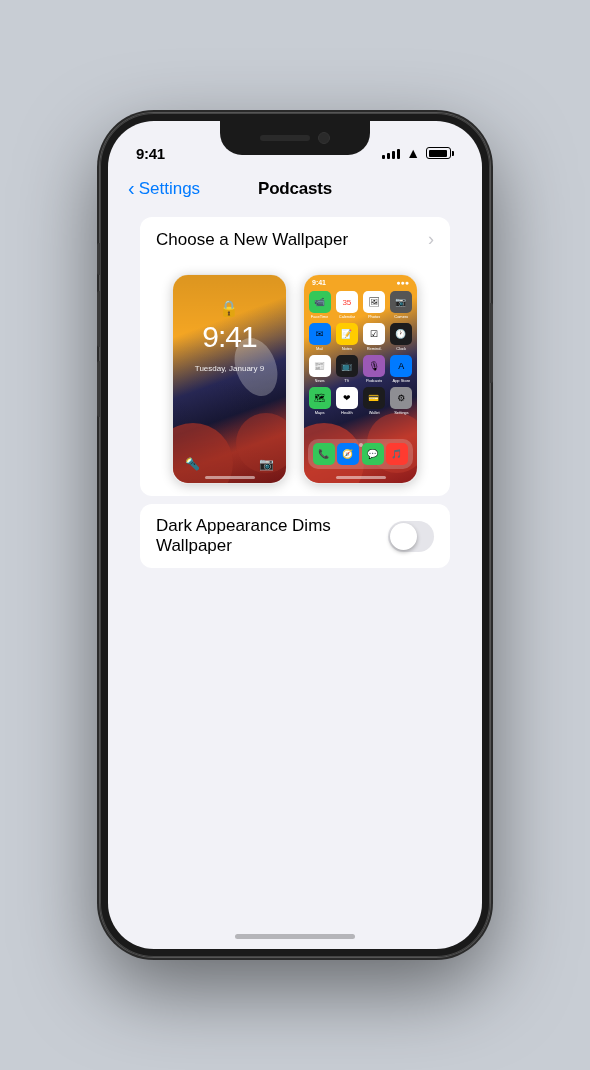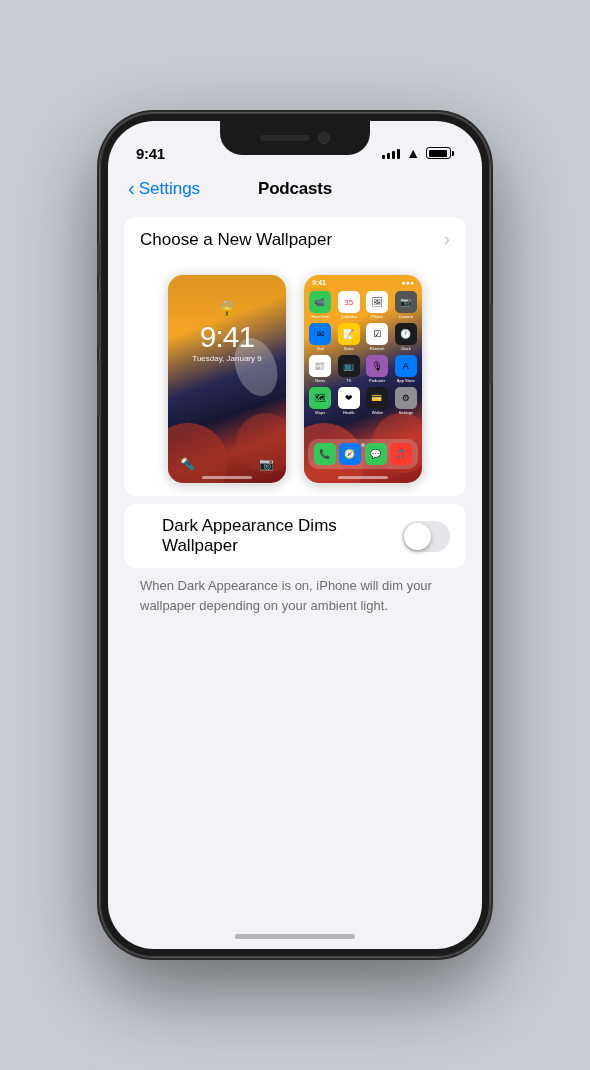--- a/index.html
+++ b/index.html
@@ -196,21 +196,21 @@
     }
     .nav-title {
       font-size: 17px;
       font-weight: 600;
       color: #000;
       letter-spacing: -0.2px;
     }
 
     
     .content {
-      padding: 8px 0;
+      padding: 8px 16px;
       overflow-y: auto;
       height: calc(100% - 50px - 50px);
     }
 
     .section-card {
       background: #fff;
       margin: 0 16px 8px;
       border-radius: 12px;
       overflow: hidden;
     }
@@ -284,21 +284,21 @@
     .lock-time {
       font-size: 30px;
       font-weight: 200;
       color: white;
       letter-spacing: -1px;
       line-height: 1;
     }
     .lock-date {
       font-size: 8px;
       color: rgba(255,255,255,0.9);
-      margin-top: 2px;
+      margin-top: 12px;
     }
     .lock-bottom {
       position: absolute;
       bottom: 12px;
       left: 0; right: 0;
       display: flex;
       justify-content: space-between;
       padding: 0 12px;
       align-items: center;
     }
@@ -417,21 +417,20 @@
       margin: 8px 16px 0;
       border-radius: 12px;
       padding: 12px 16px;
       display: flex;
       align-items: center;
       justify-content: space-between;
     }
     .dark-label {
       font-size: 17px;
       color: #000;
-      margin-left: 22px;
     }
     .toggle {
       width: 51px;
       height: 31px;
       background: #e5e5ea;
       border-radius: 16px;
       position: relative;
       cursor: pointer;
     }
     .toggle-knob {
@@ -715,22 +714,19 @@
         </div>
       </div>
 
       <div class="dark-section">
         <span class="dark-label">Dark Appearance Dims Wallpaper</span>
         <div class="toggle">
           <div class="toggle-knob"></div>
         </div>
       </div>
 
-      <div class="description-text">
-        <span>When Dark Appearance is on, iPhone will dim your wallpaper depending on your ambient light.</span>
-      </div>
 
 
     </div>
 
     <div class="home-indicator"></div>
   </div>
 </div>
 
 </body></html>

